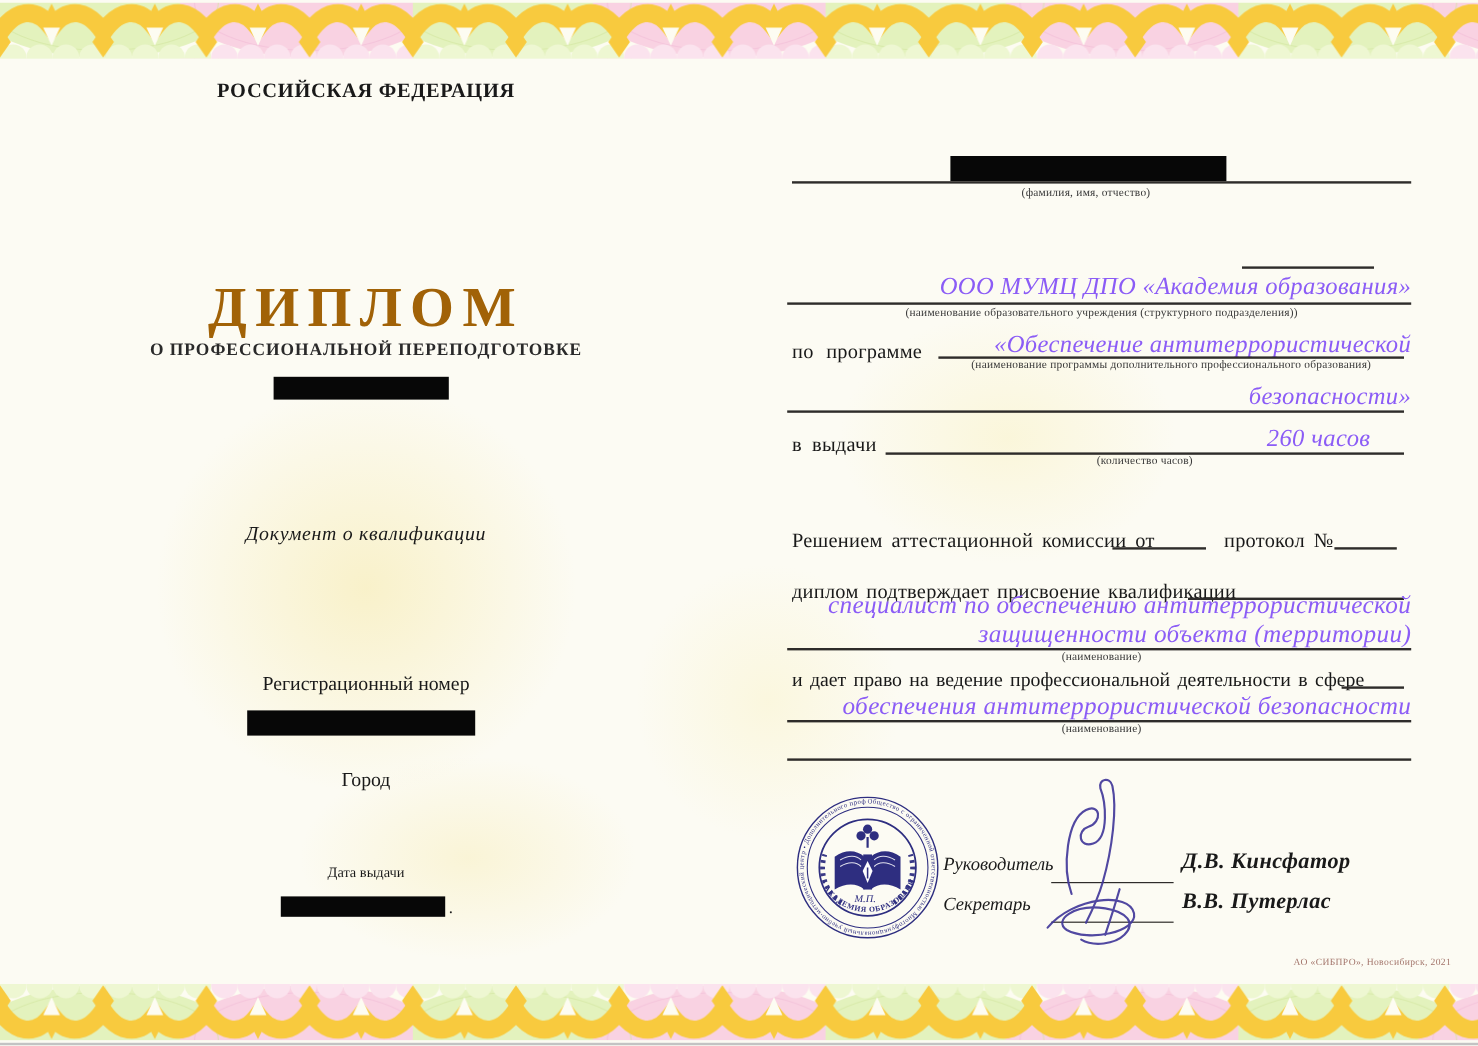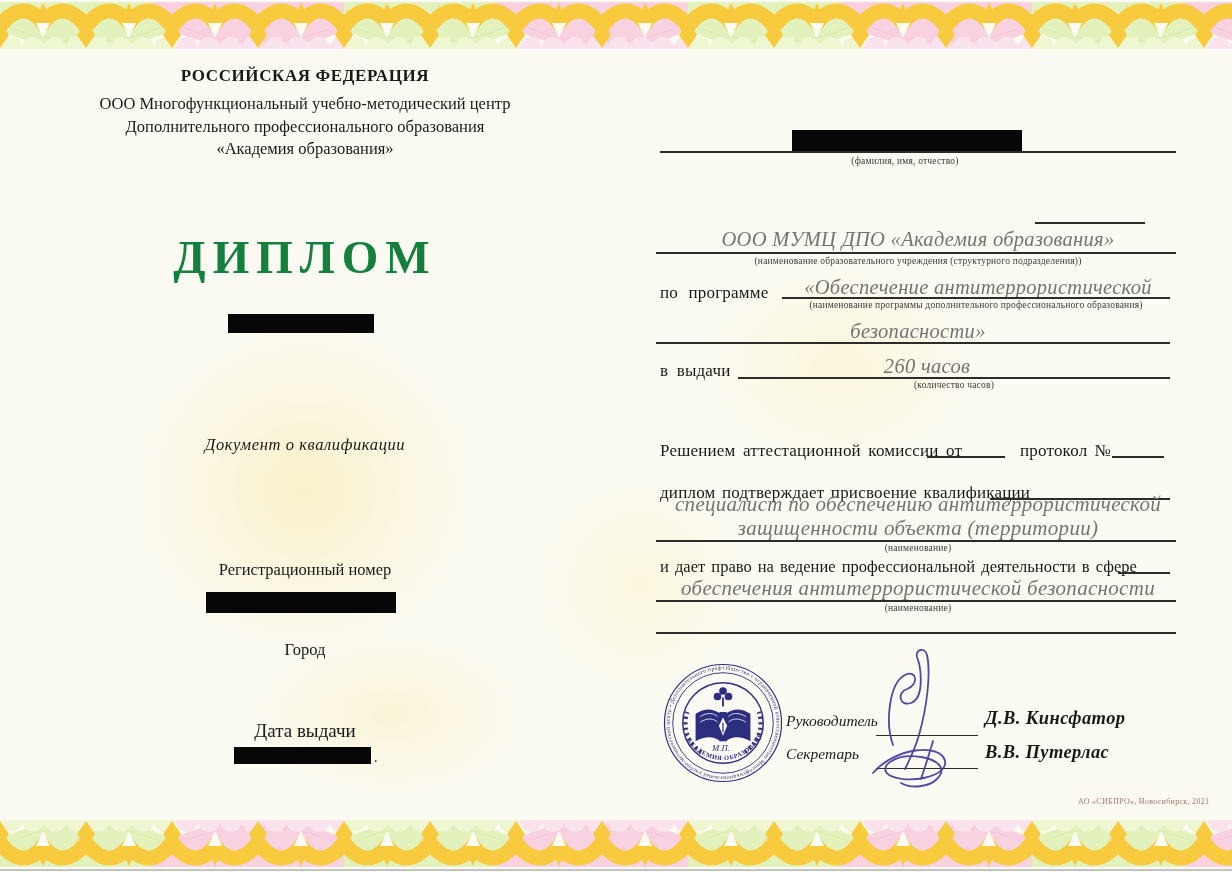--- a/index.html
+++ b/index.html
@@ -8,21 +8,21 @@
     background:#fcfbf3;outline:1px solid #9a9a9a;
     font-family:"Liberation Serif","DejaVu Serif",serif;color:#191919;
   }
   .abs{position:absolute;}
   .ctr{text-align:center;}
   .blob{position:absolute;pointer-events:none;}
   .redact{position:absolute;background:#070707;}
   .rule{position:absolute;border-top:2px solid #2e2c2a;height:0;}
   .cap{position:absolute;font-size:9.5px;color:#3a3a3a;text-align:center;letter-spacing:.2px;}
   .lbl{font-size:17px;letter-spacing:.2px;}
-  .val{font-style:italic;font-size:20.5px;letter-spacing:.3px;color:#737373;}
+  .val{font-style:italic;font-size:20.5px;letter-spacing:.3px;color:#8b5cf6;text-align:right;}
   .itlbl{font-style:italic;font-size:15.5px;}
   .signame{font-style:italic;font-size:18.5px;letter-spacing:.4px;font-weight:bold;}
   svg text{font-family:"Liberation Serif","DejaVu Serif",serif;}
 </style>
 </head>
 <body>
 
 <div id="page">
 
   <svg class="abs" style="left:0;top:2px" width="1232" height="47" viewBox="0 0 1232 47" preserveAspectRatio="none">
@@ -72,37 +72,33 @@
   </svg>
 
   <div class="abs" style="left:0;bottom:1px;width:1232px;height:2px;background:#c3c3c3"></div>
 
   <div class="blob" style="left:130px;top:320px;width:350px;height:340px;background:radial-gradient(closest-side,rgba(246,233,168,.55),rgba(246,233,168,0))"></div>
   <div class="blob" style="left:700px;top:260px;width:280px;height:210px;background:radial-gradient(closest-side,rgba(248,238,178,.38),rgba(248,238,178,0))"></div>
   <div class="blob" style="left:530px;top:470px;width:220px;height:230px;background:radial-gradient(closest-side,rgba(248,238,178,.32),rgba(248,238,178,0))"></div>
   <div class="blob" style="left:250px;top:630px;width:280px;height:170px;background:radial-gradient(closest-side,rgba(246,233,168,.38),rgba(246,233,168,0))"></div>
 
   <div class="abs ctr" style="left:90px;top:66px;width:430px;font-size:17px;font-weight:bold;letter-spacing:.6px">РОССИЙСКАЯ ФЕДЕРАЦИЯ</div>
-  <div class="abs ctr" style="left:55px;top:93px;width:500px;font-size:16.5px;line-height:22.5px">
-    <div>ООО Многофункциональный учебно-методический центр</div>
-    <div>Дополнительного профессионального образования</div>
-    <div>«Академия образования»</div>
-  </div>
 
-  <div class="abs ctr" style="left:90px;top:230px;width:430px;font-size:47px;font-weight:bold;letter-spacing:7px;color:#15803d">ДИПЛОМ</div>
+  <div class="abs ctr" style="left:90px;top:230px;width:430px;font-size:47px;font-weight:bold;letter-spacing:7px;color:#a16207">ДИПЛОМ</div>
+  <div class="abs ctr" style="left:90px;top:284px;width:430px;font-size:14.5px;font-weight:bold;letter-spacing:.8px;color:#2a2a2a">О ПРОФЕССИОНАЛЬНОЙ ПЕРЕПОДГОТОВКЕ</div>
   <div class="redact" style="left:228px;top:314px;width:146px;height:19px"></div>
 
   <div class="abs ctr itlbl" style="left:90px;top:435px;width:430px;font-size:16.5px;letter-spacing:.6px">Документ о квалификации</div>
 
   <div class="abs ctr" style="left:90px;top:560px;width:430px;font-size:16.5px">Регистрационный номер</div>
   <div class="redact" style="left:206px;top:592px;width:190px;height:21px"></div>
 
   <div class="abs ctr" style="left:90px;top:640px;width:430px;font-size:16.5px">Город</div>
 
-  <div class="abs ctr" style="left:90px;top:720px;width:430px;font-size:19px">Дата выдачи</div>
+  <div class="abs ctr" style="left:90px;top:720px;width:430px;font-size:12px">Дата выдачи</div>
   <div class="redact" style="left:234px;top:747px;width:137px;height:17px"></div>
   <div class="abs" style="left:374px;top:750px;font-size:14px">.</div>
 
   <div class="redact" style="left:792px;top:130px;width:230px;height:21px"></div>
   <div class="rule" style="left:660px;top:151px;width:516px"></div>
   <div class="cap" style="left:700px;top:156px;width:410px">(фамилия, имя, отчество)</div>
 
   <div class="rule" style="left:1035px;top:222px;width:110px"></div>
 
   <div class="abs ctr val" style="left:660px;top:228px;width:516px">ООО МУМЦ ДПО «Академия образования»</div>

